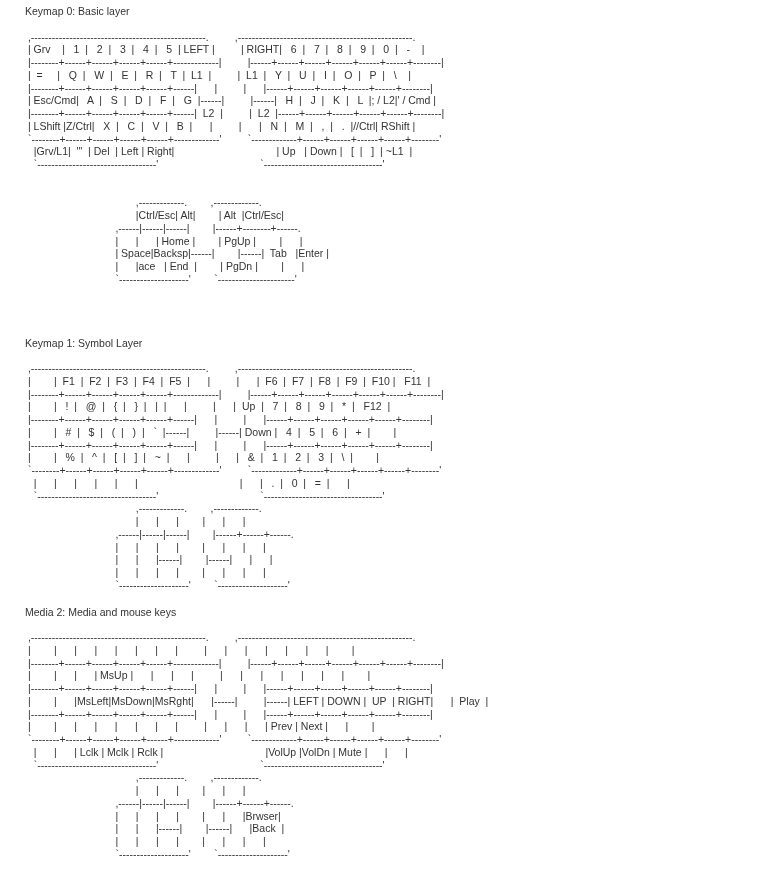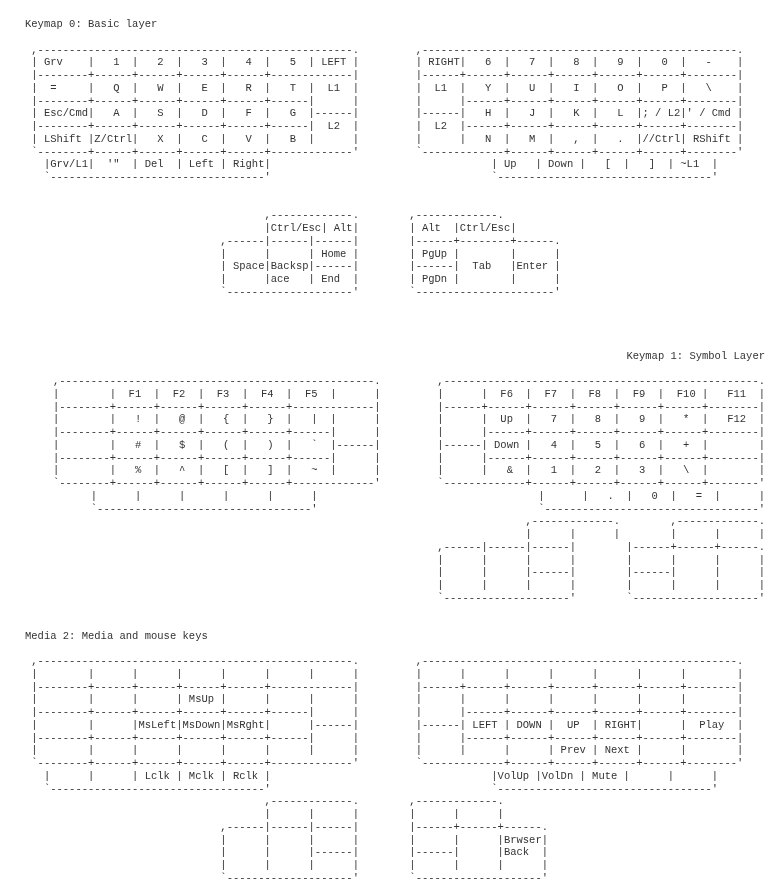--- a/index.html
+++ b/index.html
@@ -1,29 +1,29 @@
 <!DOCTYPE html>
 <html><head>
 <meta charset="utf-8">
 <style>
   html, body { margin: 0; padding: 0; background: #ffffff; }
   .doc {
     width: 765px;
     height: 883px;
     box-sizing: border-box;
-    padding: 18px 0 0 25px;
-    font-family: Liberation Mono, monospace;
+    padding: 5px 0 0 25px;
+    font-family: Liberation Sans, sans-serif;
     font-size: 10.5px;
     line-height: 12.75px;
     color: #333333;
     overflow: hidden;
   }
   .keymap-section { display: block; }
   .keymap-section.km0 { margin-bottom: 51px; }   
-  .keymap-section.km1 { margin-bottom: 25px; text-align: right; }
+  .keymap-section.km1 { margin-bottom: 14px; }
   .km-title {
     white-space: pre;
     margin: 0 0 12.75px 0;  
   }
   pre.km-art {
     margin: 0;
     padding: 0;
     font: inherit;
     white-space: pre;
   }

